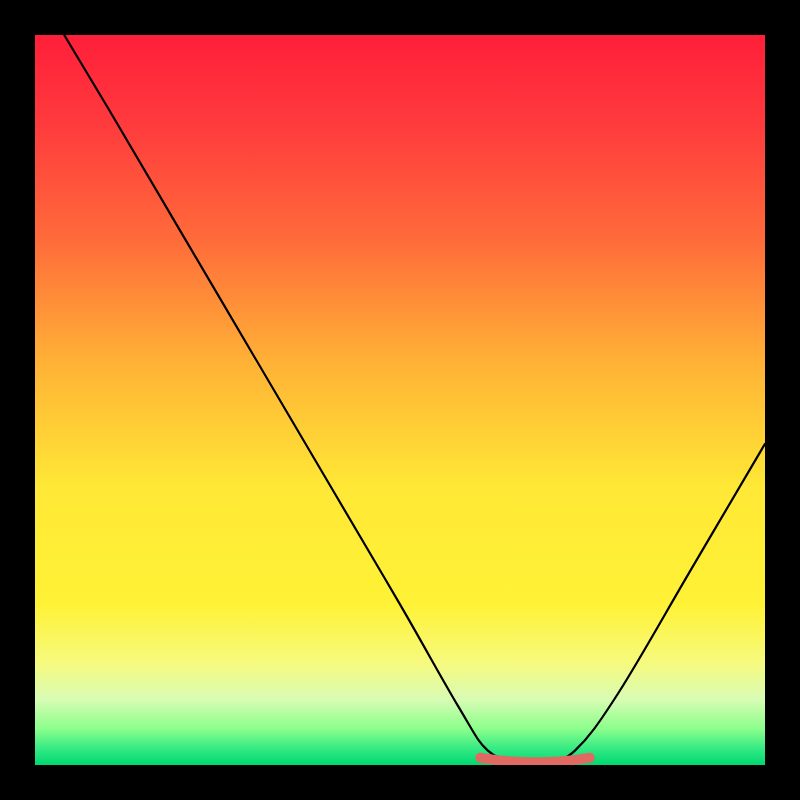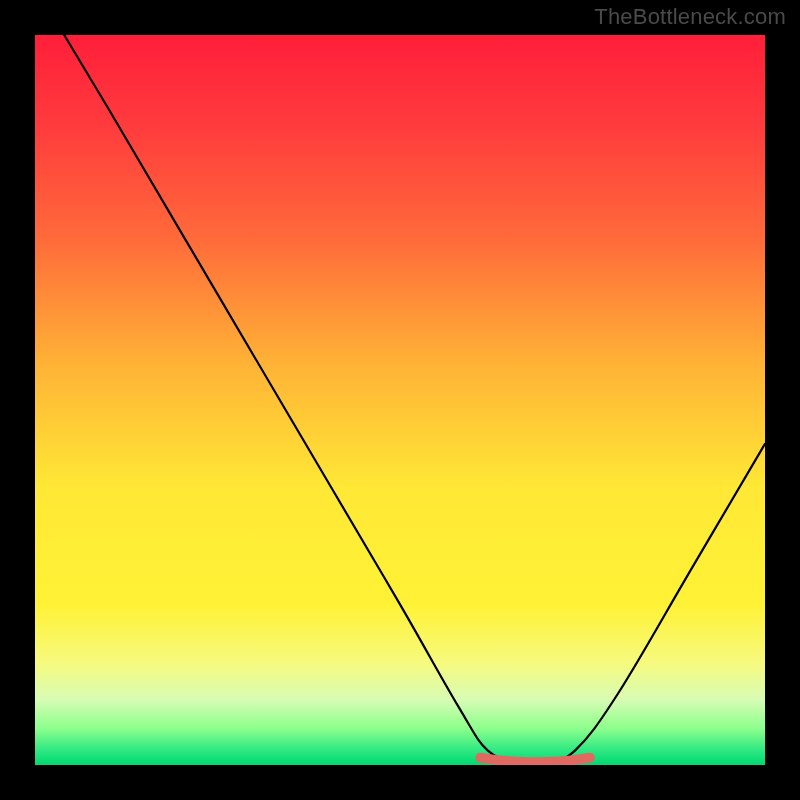--- a/index.html
+++ b/index.html
@@ -39,21 +39,20 @@
     position: absolute;
     left: 0;
     top: 0;
   }
 </style>
 </head>
 <body>
 
 <div class="outer">
 
-  <div class="watermark">TheBottleneck.com</div>
 
   <div class="plot-area">
     <svg viewBox="0 0 730 730" width="730" height="730" preserveAspectRatio="none">
       <defs>
         <linearGradient id="bgGrad" x1="0" y1="0" x2="0" y2="1">
           <stop offset="0%" stop-color="#ff1f3a"></stop>
           <stop offset="12%" stop-color="#ff3a3d"></stop>
           <stop offset="28%" stop-color="#ff6b3a"></stop>
           <stop offset="45%" stop-color="#ffb236"></stop>
           <stop offset="62%" stop-color="#ffe836"></stop>

